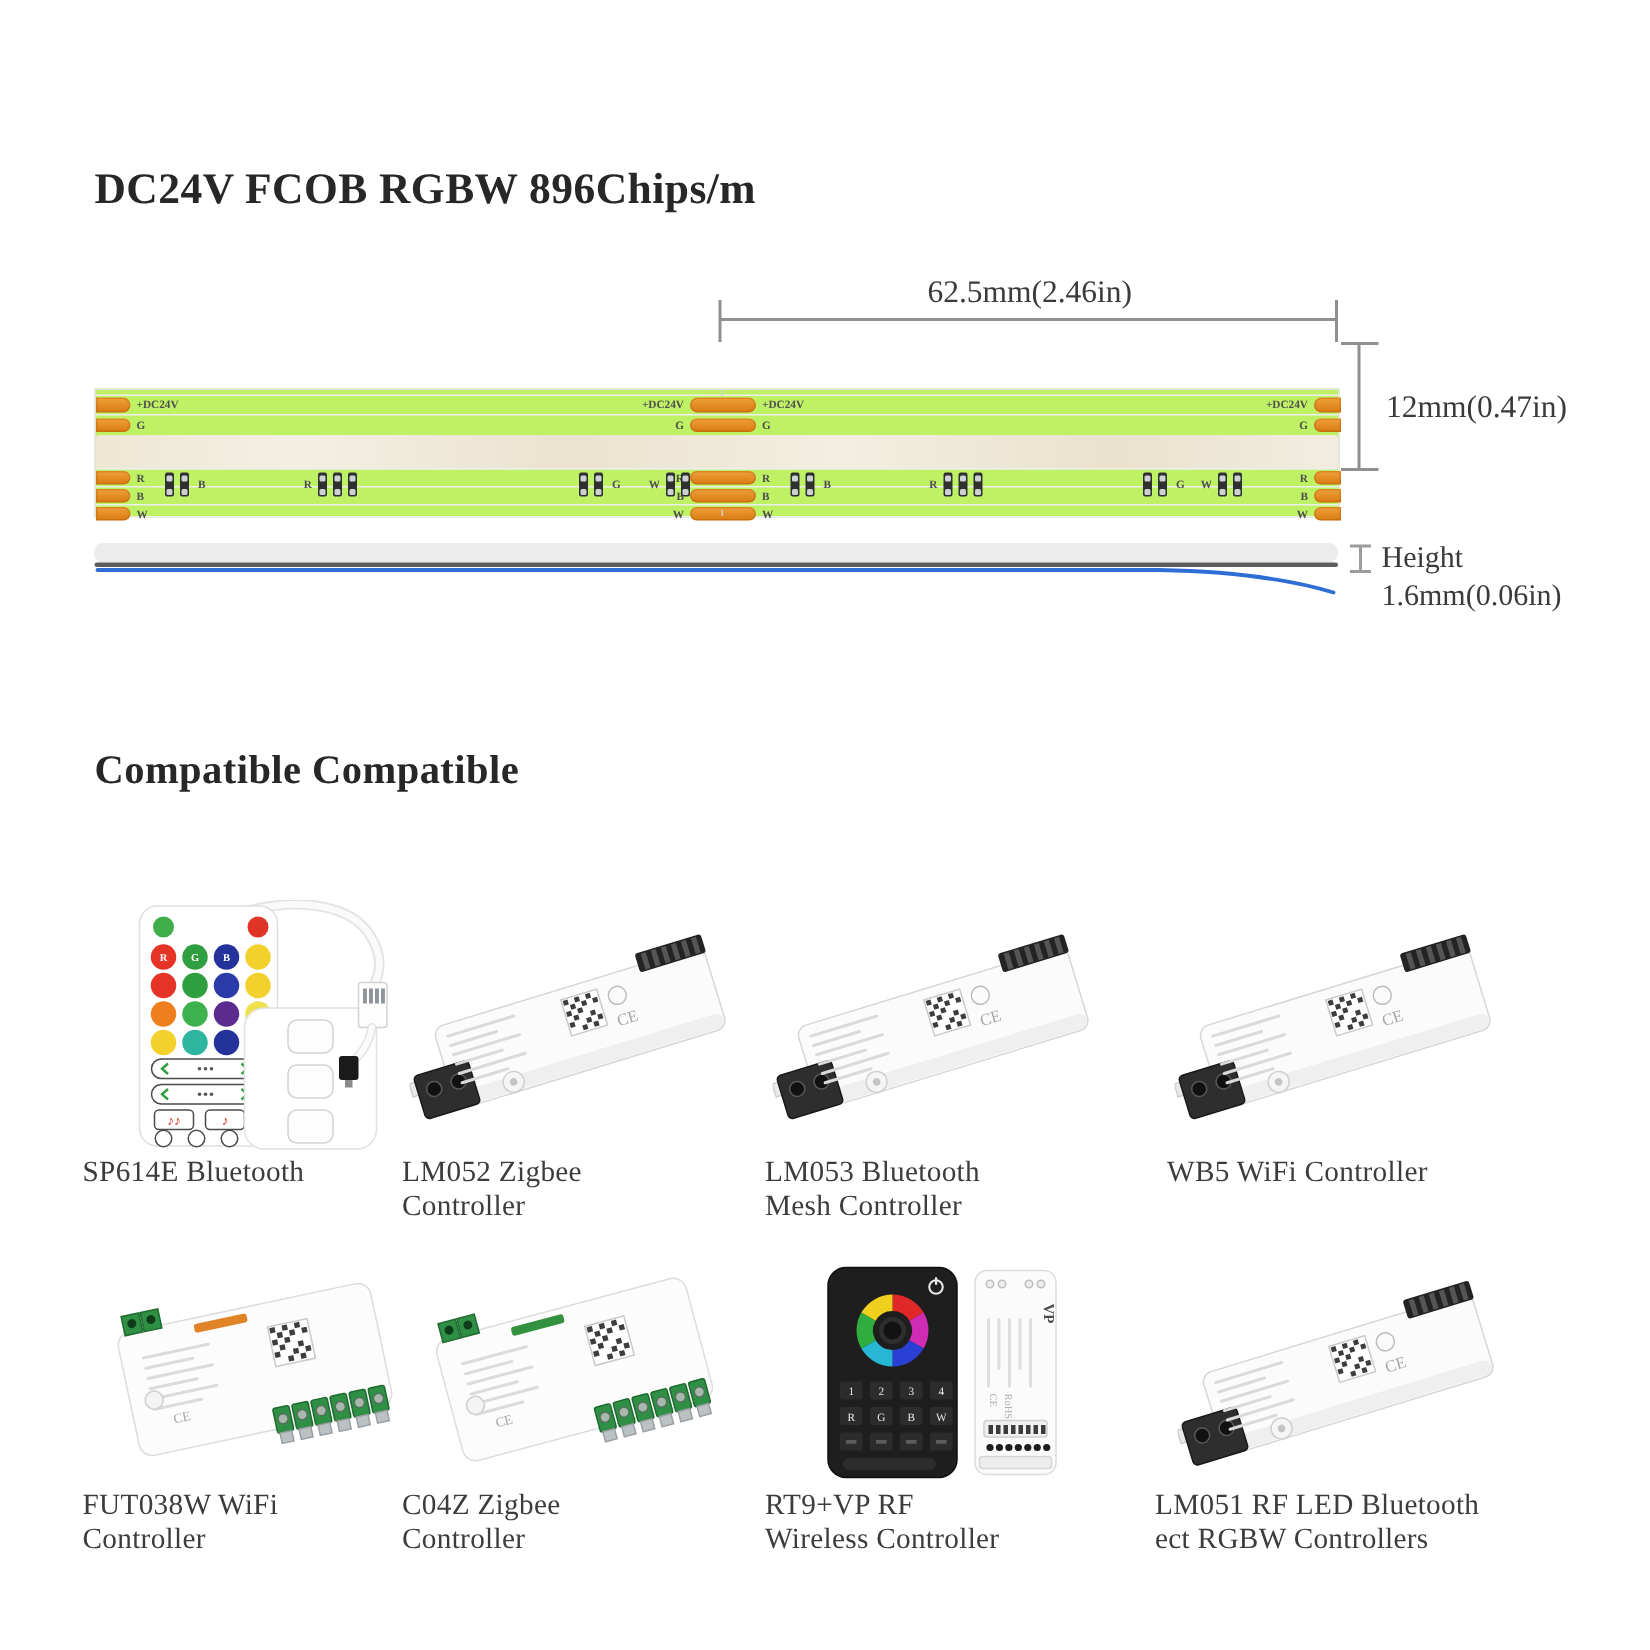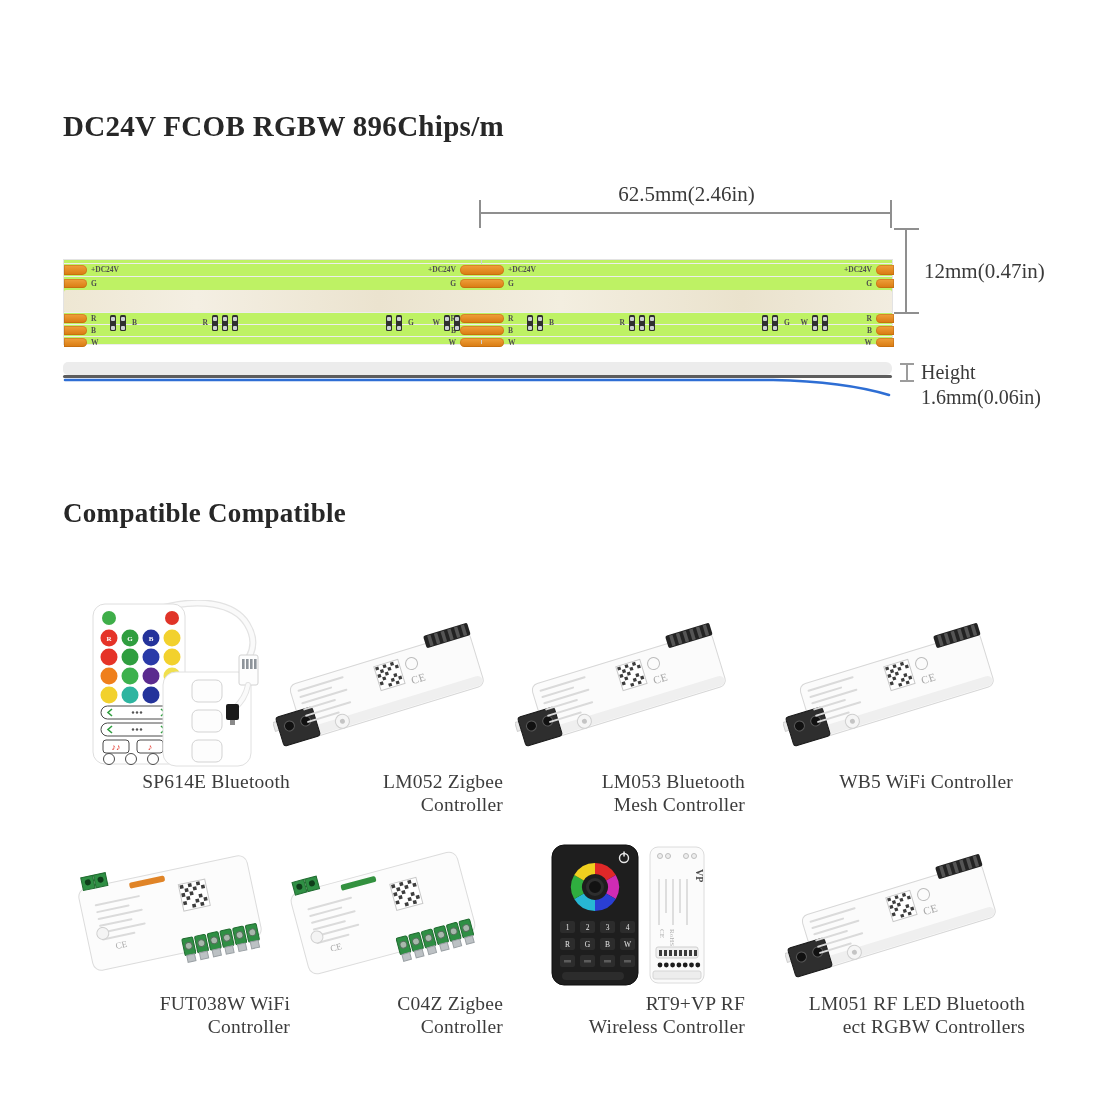--- a/index.html
+++ b/index.html
@@ -21,21 +21,21 @@
   .res:before{top:1.5px;} .res:after{bottom:1.5px;}
   .cutmark{position:absolute;width:1px;height:4px;background:#cfcfcf;}
   
   .side-top{position:absolute;left:63px;top:362px;width:829px;height:13px;background:#ececec;border-radius:5px 6px 6px 5px;}
   .side-mid{position:absolute;left:63px;top:375px;width:829px;height:3px;background:#5d5d5d;border-radius:2px;}
   .htext{position:absolute;font-size:20px;color:#3a3a3a;line-height:25px;white-space:nowrap;}
   
   .card{position:absolute;}
   .art{position:relative;display:flex;align-items:center;justify-content:center;}
   .r1 .art{height:172px;} .r2 .art{height:149px;}
-  .caption{text-align:right;font-size:19.5px;color:#3c3c3c;line-height:23px;letter-spacing:.2px;}
+  .caption{text-align:left;font-size:19.5px;color:#3c3c3c;line-height:23px;letter-spacing:.2px;}
   .cl{display:block;}
 </style>
 </head>
 <body>
 
 <div id="canvas">
 
   <div class="h1" style="left:63px;top:110px;">DC24V FCOB RGBW 896Chips/m</div>
 
   <div class="dimtext" style="left:480px;top:182px;width:413px;text-align:center;">62.5mm(2.46in)</div>

